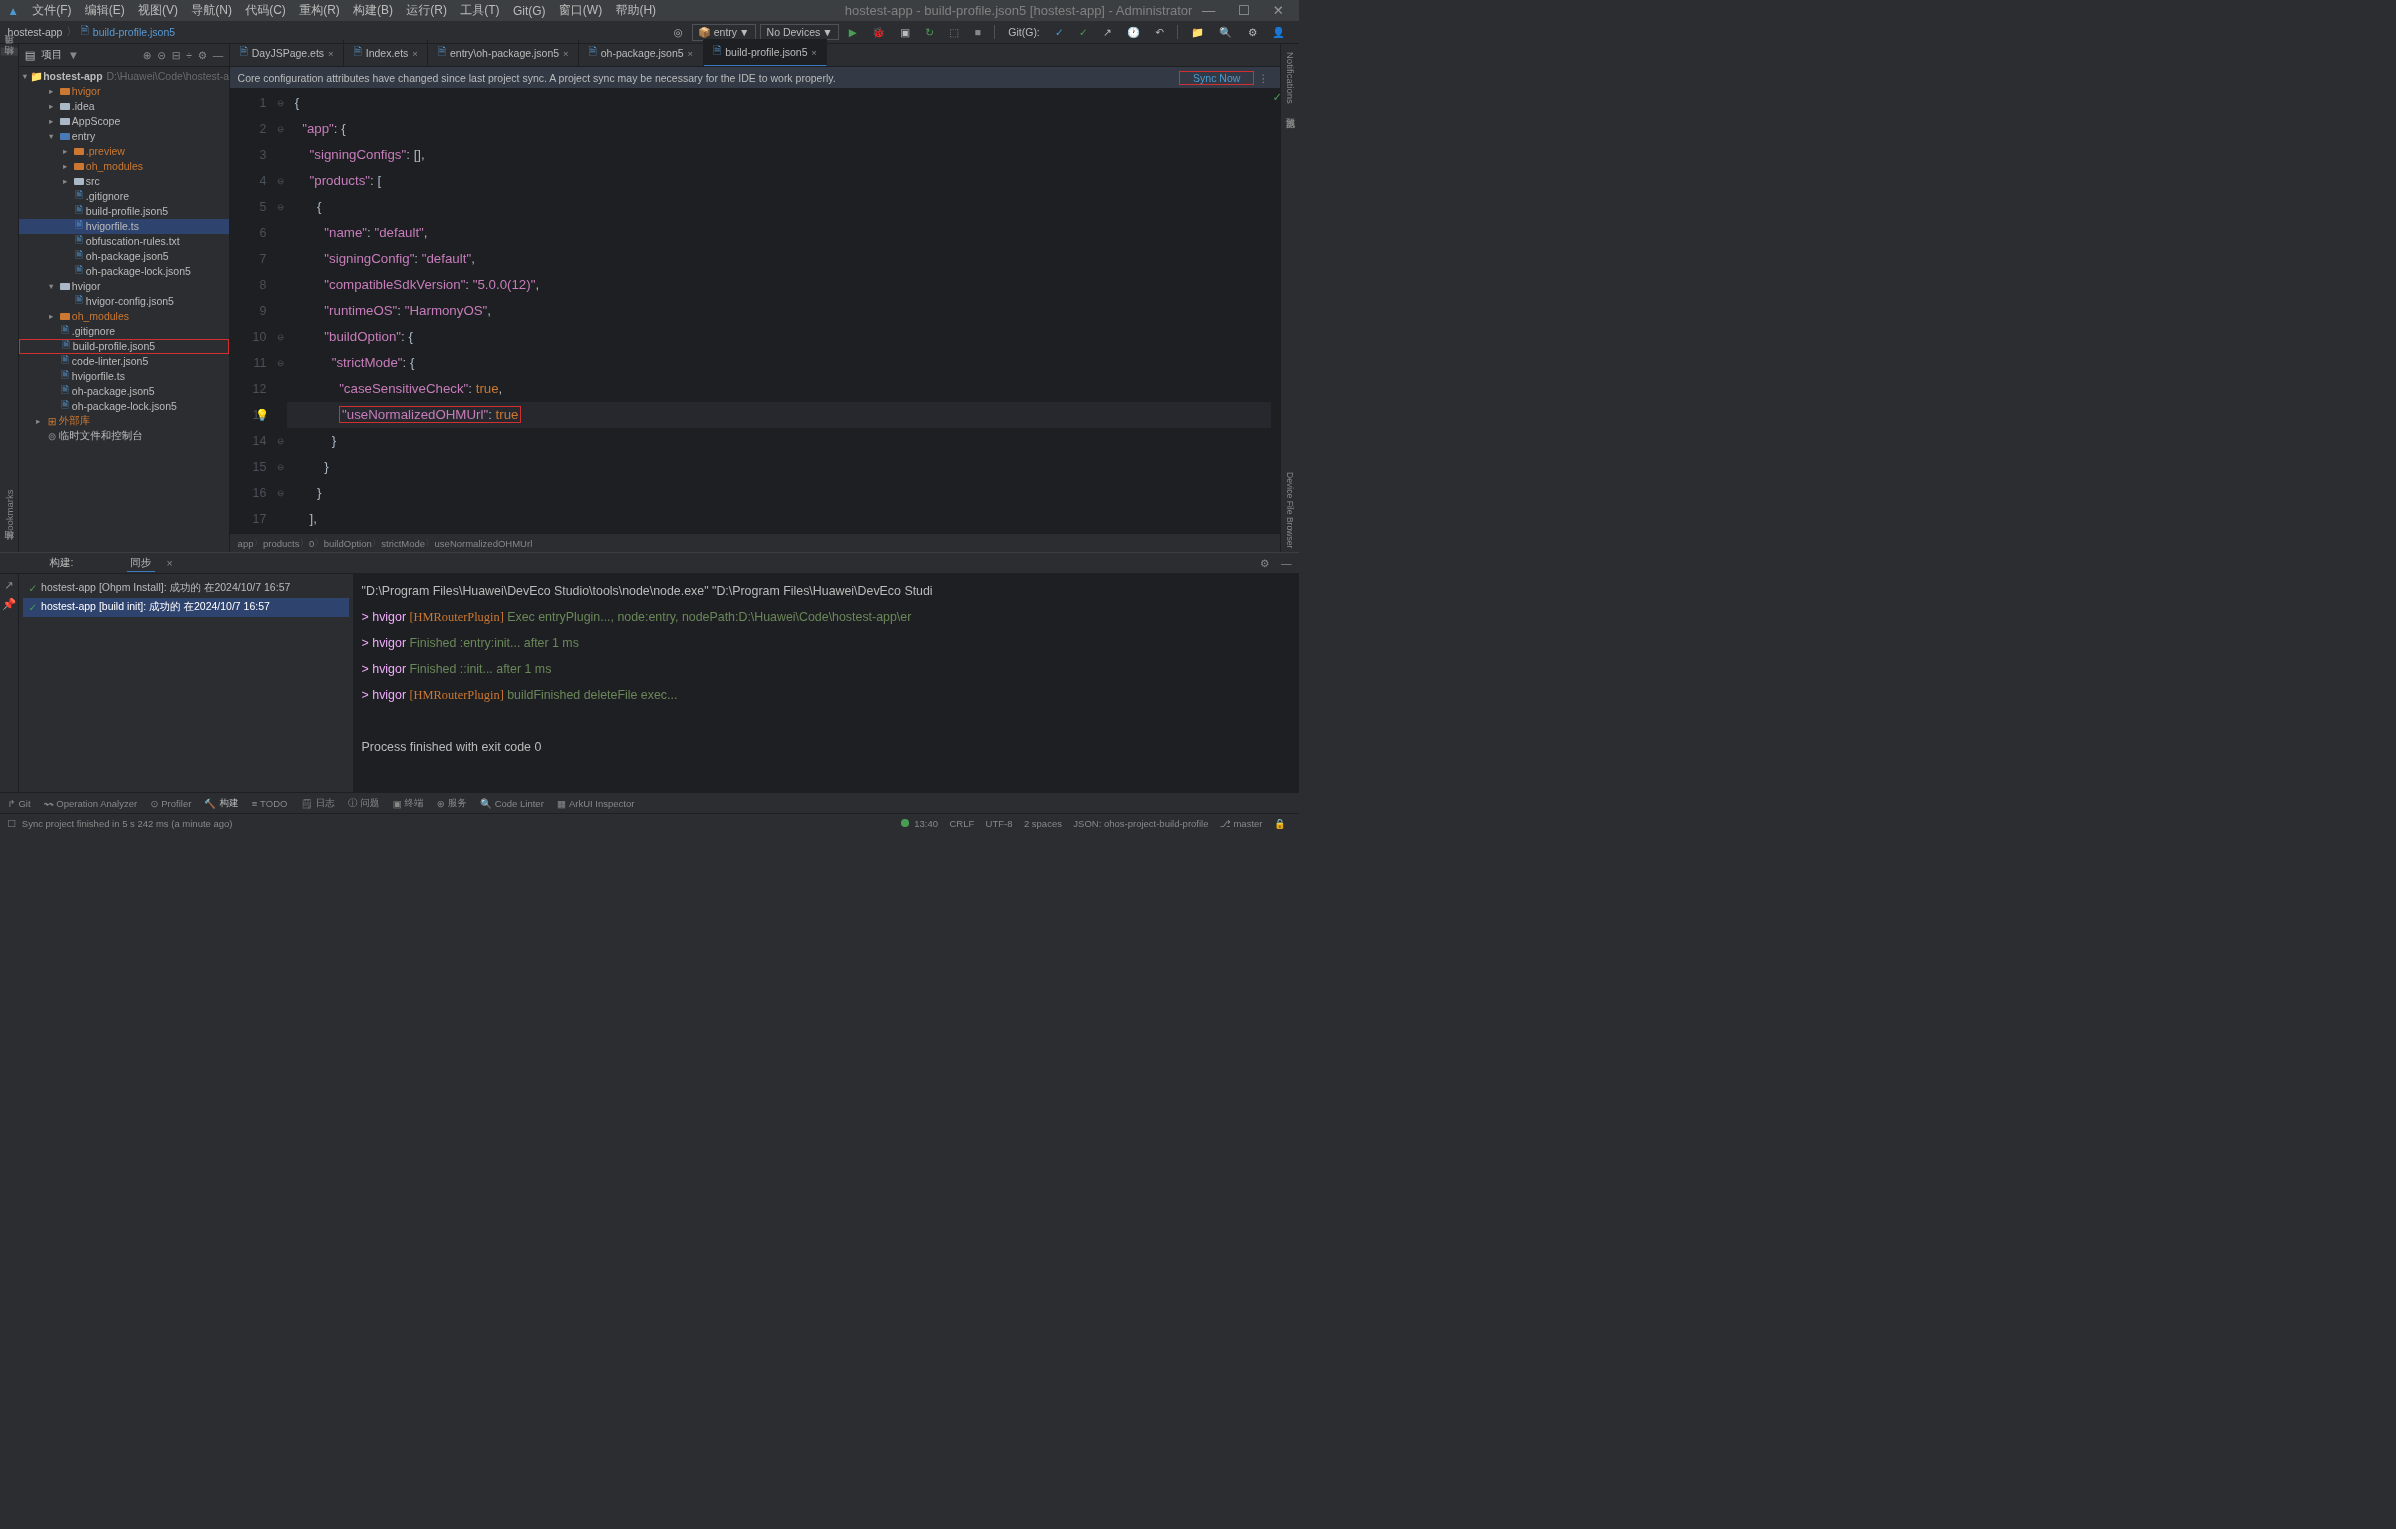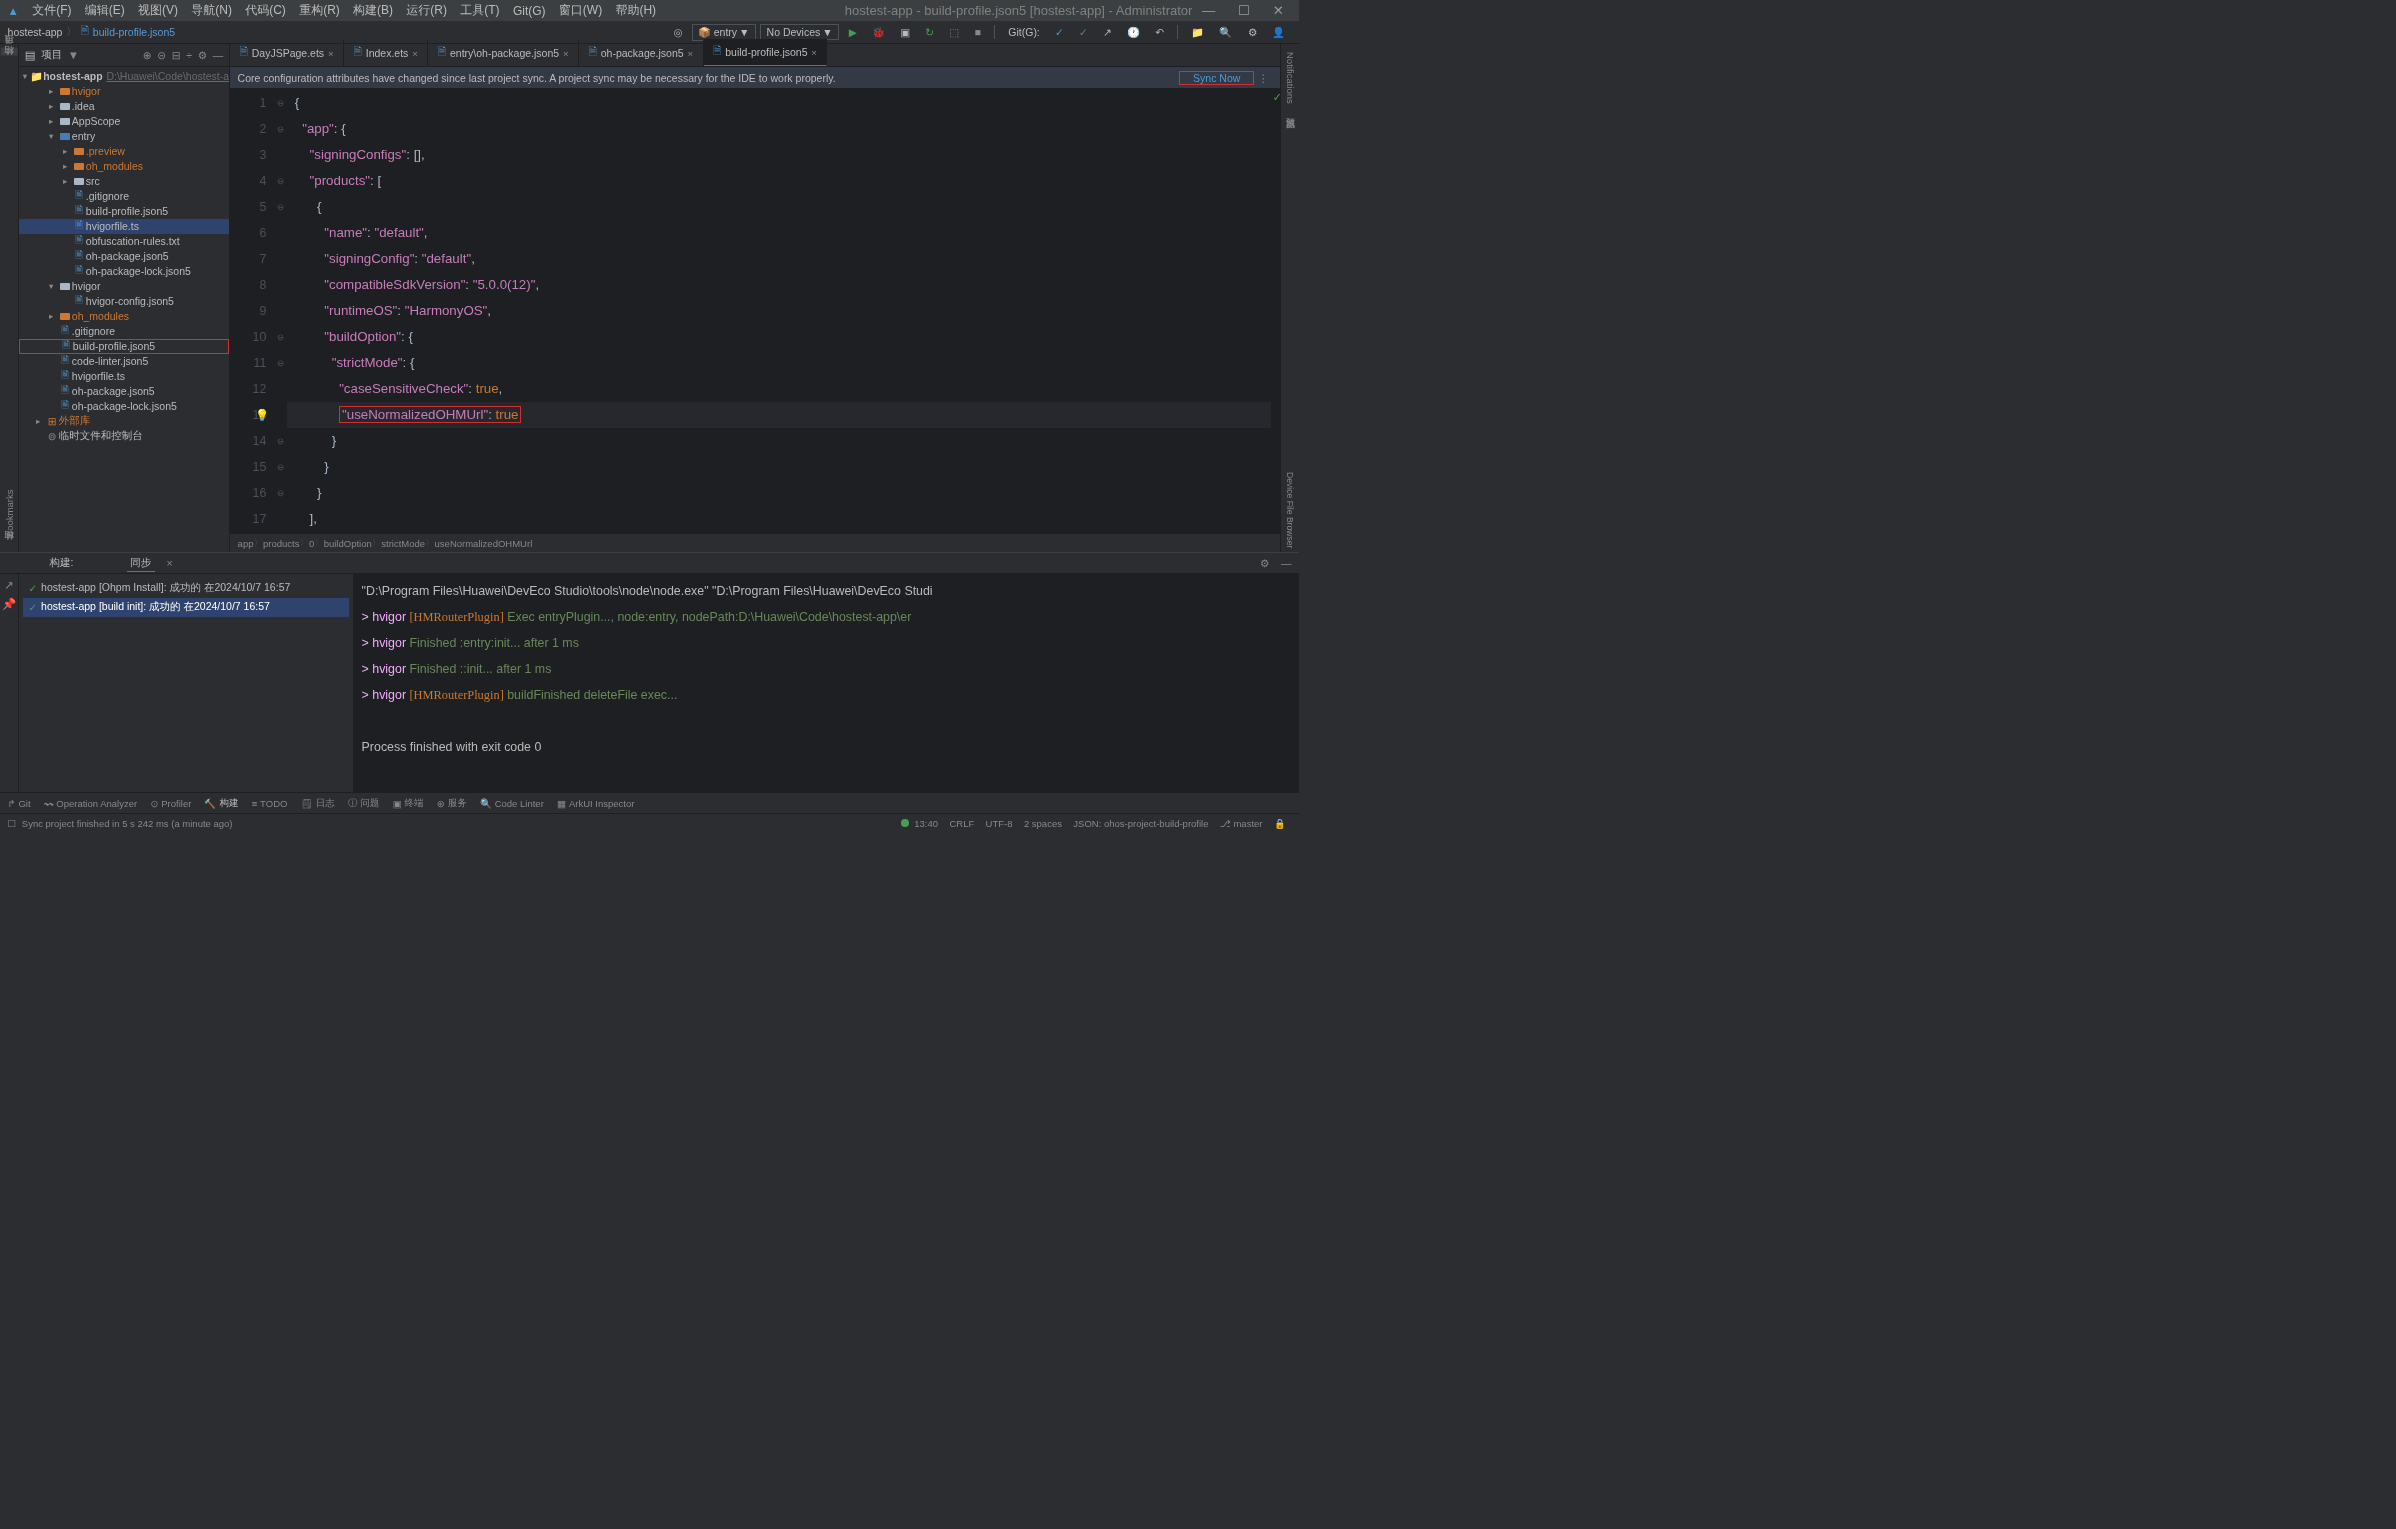--- a/index.html
+++ b/index.html
@@ -24,21 +24,21 @@
 .sidebar-header .label { font-size: 10.5px; color: #bbbbbb; }
 .sidebar-header .icon-btn { color: #888; cursor: pointer; font-size: 10.5px; }
 .sidebar-header .sp { flex: 1; }
 .tree { flex: 1; overflow: auto; padding: 1.9px 0; font-size: 10.5px; }
 .tree-node { display: flex; align-items: center; height: 15px; padding-left: 5.7px; cursor: pointer; white-space: nowrap; }
 .tree-node.selected { background: #2e436e; color: #fff; }
 .tree-node.highlight { border: 1.9px solid #d03030; background: #2b2d30; }
 .tree-node .arrow { width: 9.5px; color: #888; font-size: 8.6px; }
 .tree-node .icon { width: 13.3px; display: inline-flex; align-items: center; justify-content: center; }
 .tree-node .name { color: #bbbbbb; }
-.tree-node .hint { color: #6a6a6a; margin-left: 3.8px; text-decoration: underline; }
+.tree-node .hint { color: #6a6a6a; margin-left: 3.8px; }
 .folder-icon { width: 9.5px; height: 7.6px; background: #a9b7c6; display: inline-block; border-radius: 1px; }
 .folder-icon.orange { background: #cc7832; }
 .folder-icon.blue { background: #4a7ab5; }
 .file-icon { color: #5a9bd4; font-size: 9.5px; }
 .editor-area { flex: 1; display: flex; flex-direction: column; background: #1e1f22; }
 .tabs-row { height: 23px; background: #2b2d30; display: flex; align-items: flex-end; border-bottom: 1px solid #1e1f22; }
 .tab-item { padding: 3.8px 9.5px; font-size: 10.5px; color: #bbbbbb; display: flex; align-items: center; gap: 3.8px; cursor: pointer; border-right: 1px solid #1e1f22; }
 .tab-item.active { background: #1e1f22; border-bottom: 1.9px solid #3b7ac1; }
 .tab-item .close { color: #888; font-size: 9.5px; }
 .sync-bar { height: 21px; background: #333a45; display: flex; align-items: center; padding: 0 7.6px; font-size: 10.5px; color: #bbbbbb; }

